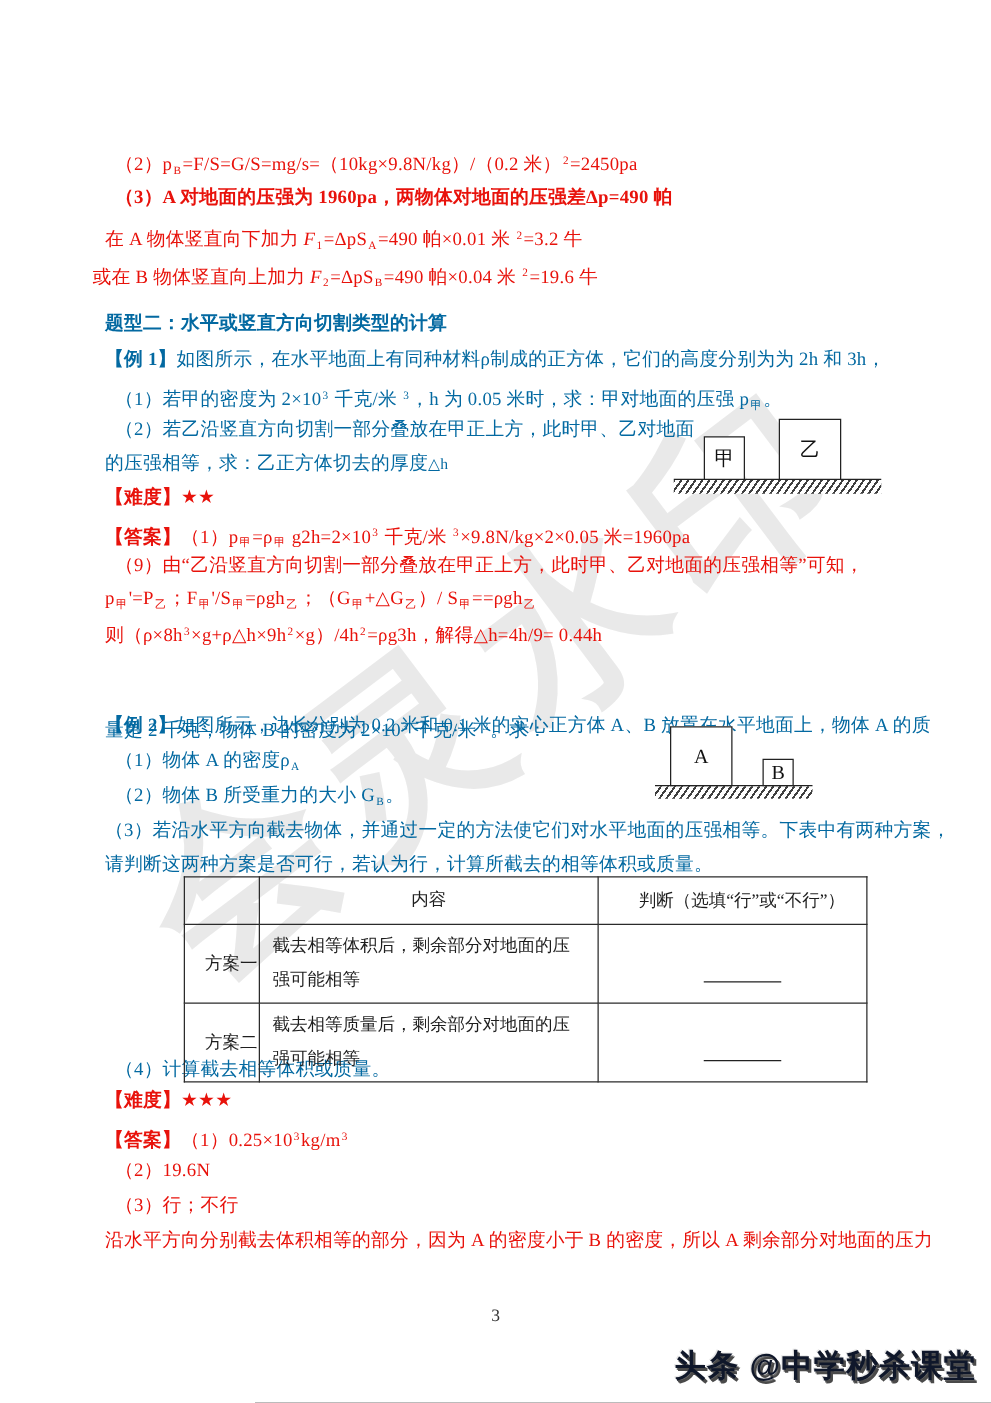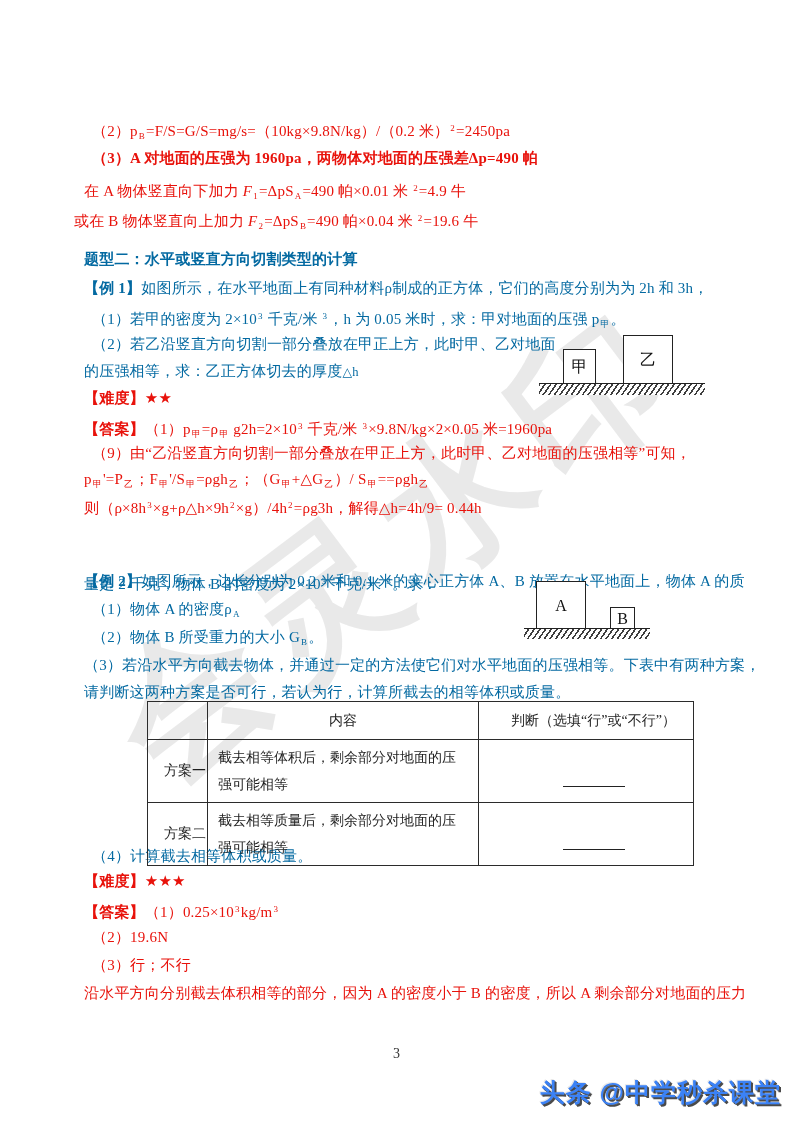--- a/index.html
+++ b/index.html
@@ -33,34 +33,34 @@
   
   .fig{position:absolute;z-index:2;}
   .box{position:absolute;border:1.6px solid #222;background:#fff;display:flex;align-items:center;
        justify-content:center;font-size:16px;color:#111;}
   .ground{position:absolute;border-top:1.6px solid #222;
           background:repeating-linear-gradient(-55deg,#ffffff 0 3px,#3f3f3f 3px 4.6px);}
   
   .pagenum{position:absolute;left:0;right:0;top:1046px;text-align:center;font-size:14px;
            color:#333;z-index:2;}
   .credit{position:absolute;right:12px;top:1076px;font-size:25px;font-weight:bold;letter-spacing:1px;
-          color:#3b82f6;text-shadow:2px 2px 0 #4a4a4a,1px 1px 0 #6e6e6e,-1px -1px 0 #e8e8e8;
+          color:#0f172a;text-shadow:2px 2px 0 #4a4a4a,1px 1px 0 #6e6e6e,-1px -1px 0 #e8e8e8;
           z-index:2;font-family:"Liberation Sans","DejaVu Sans",sans-serif;}
 </style>
 </head>
 <body>
 
 <div class="page">
 
   <div class="wm">会灵水印</div>
 
   <div id="text-layer">
       <div class="tline red" style="left: 92px; top: 118px;"><span>（2）p</span><span class="sub">B</span><span>=F/S=G/S=mg/s=（10kg×9.8N/kg）/（0.2 米）</span><span class="sup">2</span><span>=2450pa</span></div>
       <div class="tline red" style="left: 92px; top: 148px; font-weight: bold;"><span>（3）A 对地面的压强为 1960pa，两物体对地面的压强差Δp=490 帕</span></div>
-      <div class="tline red" style="left: 84px; top: 178px;"><span>在 A 物体竖直向下加力 </span><span class="i">F</span><span class="sub">1</span><span>=ΔpS</span><span class="sub">A</span><span>=490 帕×0.01 米 </span><span class="sup">2</span><span>=4.9 牛</span></div>
+      <div class="tline red" style="left: 84px; top: 178px;"><span>在 A 物体竖直向下加力 </span><span class="i">F</span><span class="sub">1</span><span>=ΔpS</span><span class="sub">A</span><span>=490 帕×0.01 米 </span><span class="sup">2</span><span>=3.2 牛</span></div>
       <div class="tline red" style="left: 74px; top: 208px;"><span>或在 B 物体竖直向上加力 </span><span class="i">F</span><span class="sub">2</span><span>=ΔpS</span><span class="sub">B</span><span>=490 帕×0.04 米 </span><span class="sup">2</span><span>=19.6 牛</span></div>
       <div class="tline black" style="left: 84px; top: 249px;"><span class="b">题型二：水平或竖直方向切割类型的计算</span></div>
       <div class="tline black" style="left: 84px; top: 278px;"><span class="b">【例 1】</span><span>如图所示，在水平地面上有同种材料ρ制成的正方体，它们的高度分别为为 2h 和 3h，</span></div>
       <div class="tline black" style="left: 92px; top: 306px;"><span>（1）若甲的密度为 2×10</span><span class="sup">3</span><span> 千克/米 </span><span class="sup">3</span><span>，h 为 0.05 米时，求：甲对地面的压强 p</span><span class="sub">甲</span><span>。</span></div>
       <div class="tline black" style="left: 92px; top: 334px;"><span>（2）若乙沿竖直方向切割一部分叠放在甲正上方，此时甲、乙对地面</span></div>
       <div class="tline black" style="left: 84px; top: 361px;"><span>的压强相等，求：乙正方体切去的厚度</span><span class="sm">△h</span></div>
       <div class="tline red" style="left: 84px; top: 388px;"><span class="b">【难度】</span><span>★★</span></div>
       <div class="tline red" style="left: 84px; top: 416px;"><span class="b">【答案】</span><span>（1）p</span><span class="sub">甲</span><span>=ρ</span><span class="sub">甲</span><span> g2h=2×10</span><span class="sup">3</span><span> 千克/米 </span><span class="sup">3</span><span>×9.8N/kg×2×0.05 米=1960pa</span></div>
       <div class="tline red" style="left: 92px; top: 443px;"><span>（9）由“乙沿竖直方向切割一部分叠放在甲正上方，此时甲、乙对地面的压强相等”可知，</span></div>
       <div class="tline red" style="left: 84px; top: 469px;"><span>p</span><span class="sub">甲</span><span>'=P</span><span class="sub">乙</span><span>；F</span><span class="sub">甲</span><span>'/S</span><span class="sub">甲</span><span>=ρgh</span><span class="sub">乙</span><span>；（G</span><span class="sub">甲</span><span>+△G</span><span class="sub">乙</span><span>）/ S</span><span class="sub">甲</span><span>==ρgh</span><span class="sub">乙</span></div>

